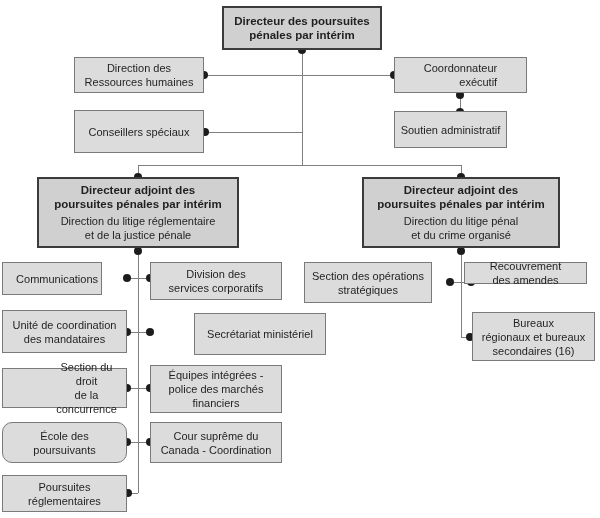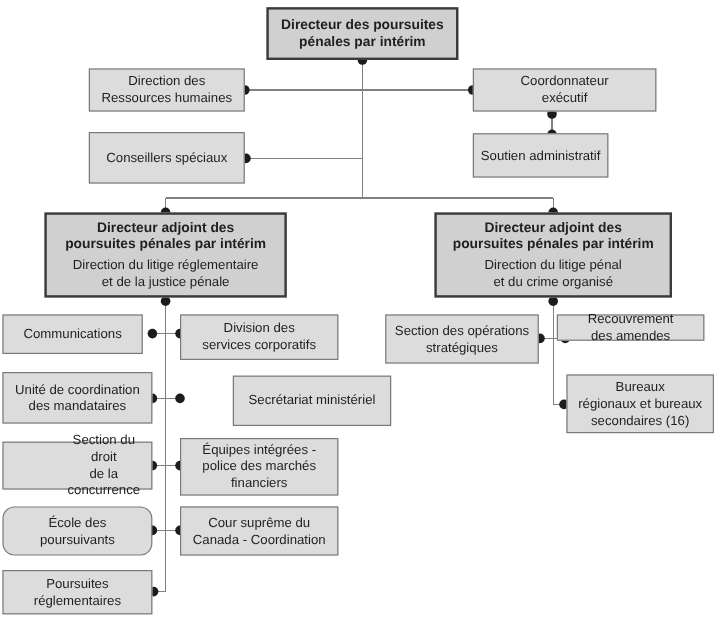--- a/index.html
+++ b/index.html
@@ -91,42 +91,42 @@
 pénales par intérim</span>
   </div>
 
   <div class="node" style="left:74px;top:57px;width:130px;height:36px;">
     <span>Direction des
 Ressources humaines</span>
   </div>
   <div class="node" style="left:74px;top:110px;width:130px;height:43px;">
     <span>Conseillers spéciaux</span>
   </div>
-  <div class="node" style="left:394px;top:57px;width:153px;height:36px;">
+  <div class="node" style="left:394px;top:57px;width:133px;height:36px;text-align:right;">
     <span>Coordonnateur
 exécutif</span>
   </div>
   <div class="node" style="left:394px;top:111px;width:113px;height:37px;">
     <span>Soutien administratif</span>
   </div>
 
   <div class="node node--emph" style="left:37px;top:177px;width:202px;height:71px;">
     <span class="node-title">Directeur adjoint des
 poursuites pénales par intérim</span>
     <span class="node-subtitle">Direction du litige réglementaire
 et de la justice pénale</span>
   </div>
   <div class="node node--emph" style="left:362px;top:177px;width:198px;height:71px;">
     <span class="node-title">Directeur adjoint des
 poursuites pénales par intérim</span>
     <span class="node-subtitle">Direction du litige pénal
 et du crime organisé</span>
   </div>
 
-  <div class="node" style="left:2px;top:262px;width:117px;height:33px;">
+  <div class="node" style="left:2px;top:262px;width:100px;height:33px;align-items:flex-end;">
     <span>Communications</span>
   </div>
   <div class="node" style="left:2px;top:310px;width:125px;height:43px;">
     <span>Unité de coordination
 des mandataires</span>
   </div>
   <div class="node" style="left:2px;top:368px;width:125px;height:40px;padding-left:47px;">
     <span>Section du droit
 de la concurrence</span>
   </div>
@@ -149,21 +149,21 @@
   <div class="node" style="left:150px;top:365px;width:132px;height:48px;">
     <span>Équipes intégrées -
 police des marchés
 financiers</span>
   </div>
   <div class="node" style="left:150px;top:422px;width:132px;height:41px;">
     <span>Cour suprême du
 Canada - Coordination</span>
   </div>
 
-  <div class="node" style="left:321px;top:262px;width:128px;height:41px;">
+  <div class="node" style="left:304px;top:262px;width:128px;height:41px;">
     <span>Section des opérations
 stratégiques</span>
   </div>
 
   <div class="node" style="left:464px;top:262px;width:123px;height:22px;">
     <span>Recouvrement
 des amendes</span>
   </div>
   <div class="node" style="left:472px;top:312px;width:123px;height:49px;">
     <span>Bureaux

